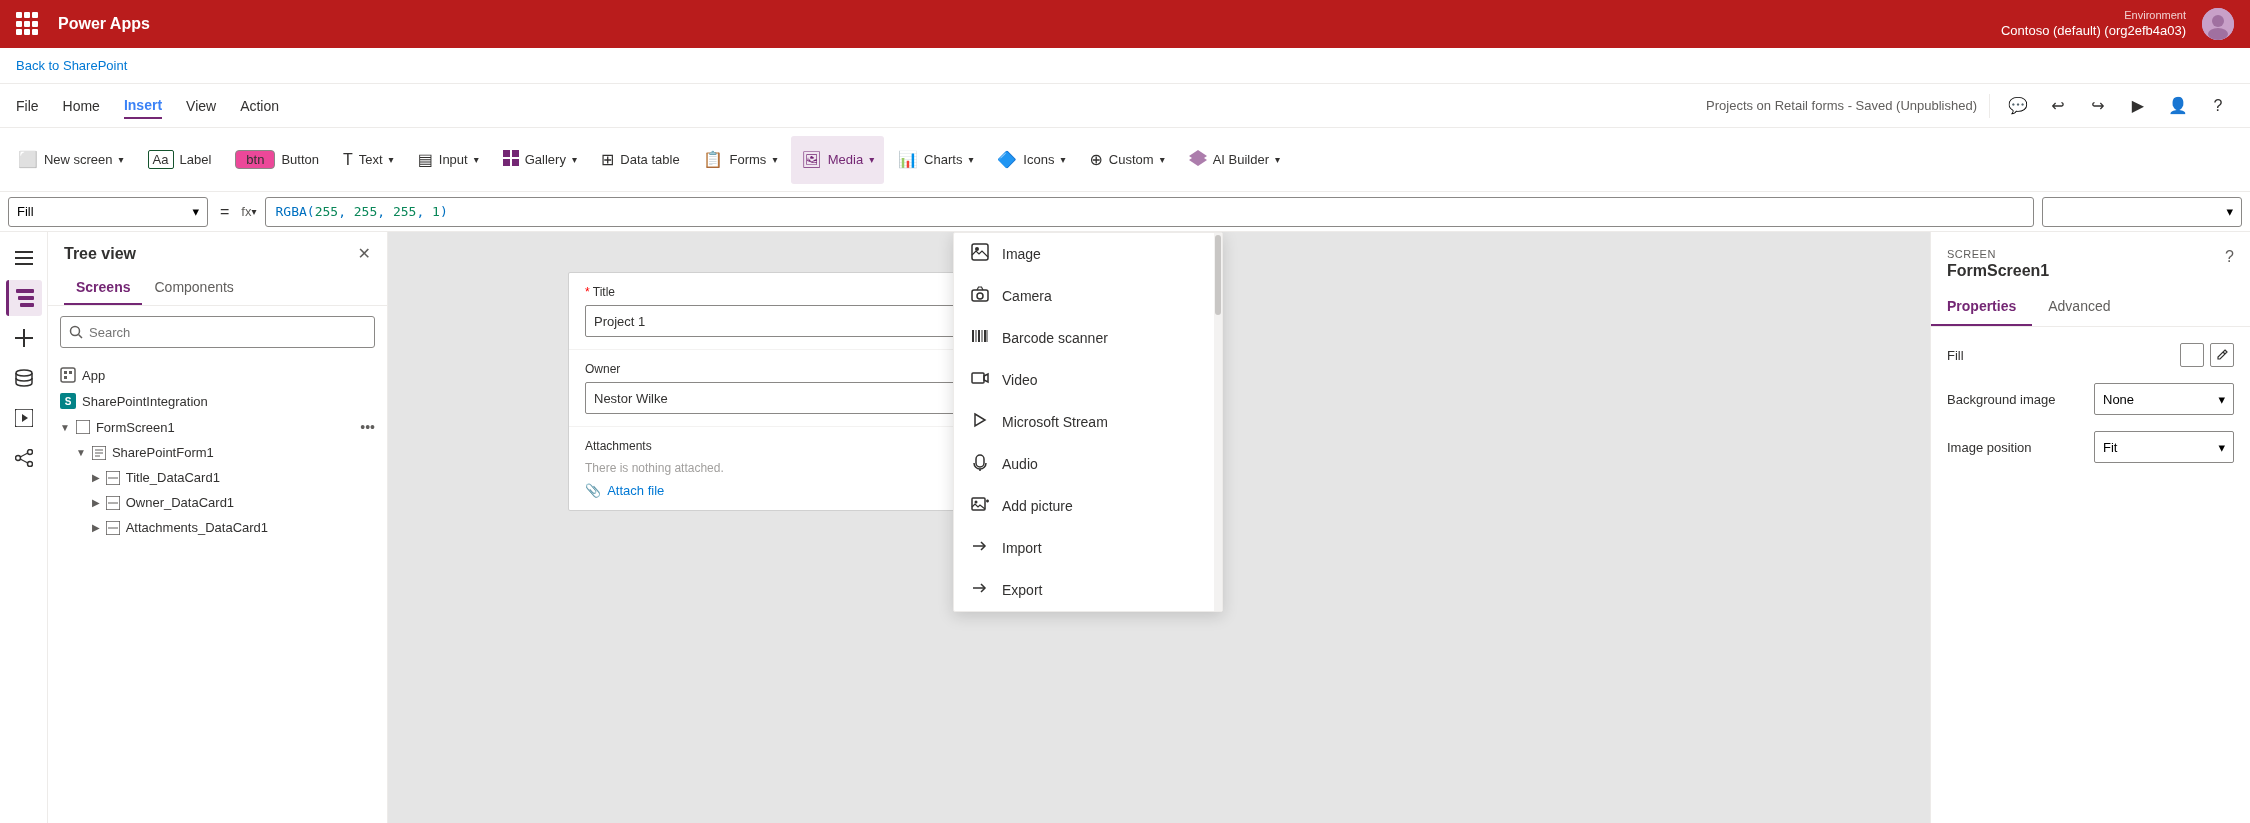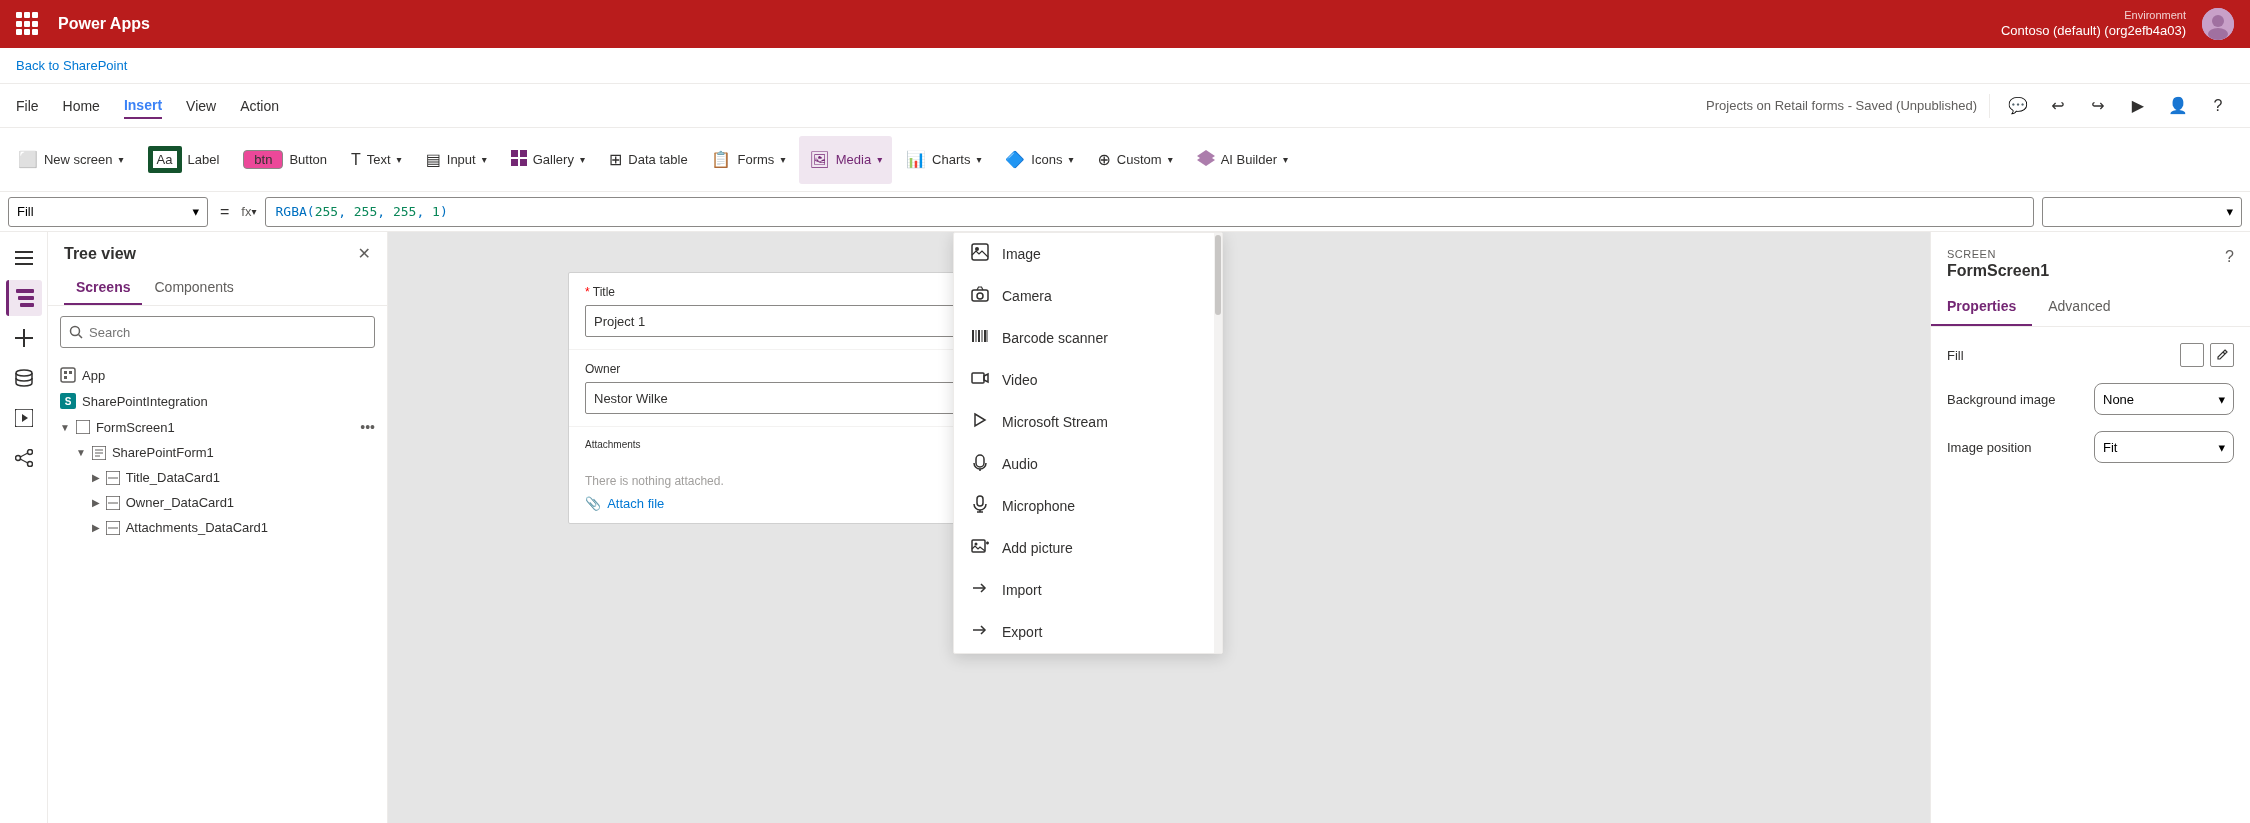--- a/index.html
+++ b/index.html
@@ -243,21 +243,21 @@
       border: 1px solid #8a8886;
       border-radius: 2px;
       padding: 0 8px;
       font-size: 13px;
       color: #323130;
       background: white;
     }
     .attachments-area {
       padding: 12px 16px;
     }
-    .attachments-label { font-size: 10px; color: #323130; margin-bottom: 24px; }
+    .attachments-label { font-size: 12px; color: #323130; margin-bottom: 8px; }
     .attachments-empty { font-size: 12px; color: #a19f9d; margin-bottom: 8px; }
     .attach-btn {
       display: flex;
       align-items: center;
       gap: 6px;
       font-size: 13px;
       color: #0078d4;
       cursor: pointer;
     }
     .dropdown-menu {
@@ -329,21 +329,21 @@
       height: 24px;
       border: 1px solid #8a8886;
       border-radius: 2px;
       background: white;
       cursor: pointer;
     }
     .prop-dropdown {
       min-width: 140px;
       height: 32px;
       border: 1px solid #8a8886;
-      border-radius: 8px;
+      border-radius: 2px;
       background: white;
       display: flex;
       align-items: center;
       justify-content: space-between;
       padding: 0 8px;
       font-size: 13px;
       cursor: pointer;
     }
     .help-icon { font-size: 16px; color: #605e5c; margin-left: auto; cursor: pointer; }
   </style>
@@ -402,21 +402,21 @@
   </div>
 </div>
 
 <div class="ribbon">
   <div class="ribbon-btn">
     <span class="ribbon-icon">⬜</span>
     <span>New screen</span>
     <span class="ribbon-caret">▾</span>
   </div>
   <div class="ribbon-btn">
-    <span class="ribbon-icon" style="font-size:13px;border:5px solid #14532d;padding:1px 4px;border-radius:2px;">Aa</span>
+    <span class="ribbon-icon" style="font-size:13px;border:1px solid #14532d;padding:1px 4px;border-radius:2px;">Aa</span>
     <span>Label</span>
   </div>
   <div class="ribbon-btn">
     <span class="ribbon-icon" style="font-size:13px;border:1px solid #8a8886;padding:1px 10px;border-radius:4px;background:#ec4899;">btn</span>
     <span>Button</span>
   </div>
   <div class="ribbon-btn">
     <span class="ribbon-icon">T</span>
     <span>Text</span>
     <span class="ribbon-caret">▾</span>
@@ -711,31 +711,20 @@
           <span class="dropdown-item-icon">
             <svg width="18" height="18" viewBox="0 0 18 18">
                 <path d="M9 2a4 4 0 0 0-4 4v4a4 4 0 0 0 8 0V6a4 4 0 0 0-4-4z" fill="none" stroke="#323130" stroke-width="1.5"></path>
                 <path d="M3 10a6 6 0 0 0 12 0" fill="none" stroke="#323130" stroke-width="1.5"></path>
                 <line x1="9" y1="16" x2="9" y2="18" stroke="#323130" stroke-width="1.5"></line>
               </svg>
           </span>
           <span>Audio</span>
         </div>
 
-        <div class="dropdown-item">
-          <span class="dropdown-item-icon">
-            <svg width="18" height="18" viewBox="0 0 18 18">
-                <rect x="6" y="1" width="6" height="10" rx="3" fill="none" stroke="#323130" stroke-width="1.5"></rect>
-                <path d="M3 9a6 6 0 0 0 12 0" fill="none" stroke="#323130" stroke-width="1.5"></path>
-                <line x1="9" y1="15" x2="9" y2="17" stroke="#323130" stroke-width="1.5"></line>
-                <line x1="6" y1="17" x2="12" y2="17" stroke="#323130" stroke-width="1.5"></line>
-              </svg>
-          </span>
-          <span>Microphone</span>
-        </div>
 
         <div class="dropdown-item">
           <span class="dropdown-item-icon">
             <svg width="18" height="18" viewBox="0 0 18 18">
                 <rect x="1" y="3" width="13" height="12" rx="1" fill="none" stroke="#323130" stroke-width="1.5"></rect>
                 <line x1="15" y1="6" x2="18" y2="6" stroke="#323130" stroke-width="1.5"></line>
                 <line x1="16.5" y1="4.5" x2="16.5" y2="7.5" stroke="#323130" stroke-width="1.5"></line>
                 <circle cx="5" cy="7" r="1.5" fill="#323130"></circle>
                 <path d="M1 12l3-3 3 3 2-2 5 4" fill="none" stroke="#323130" stroke-width="1.2"></path>
               </svg>

